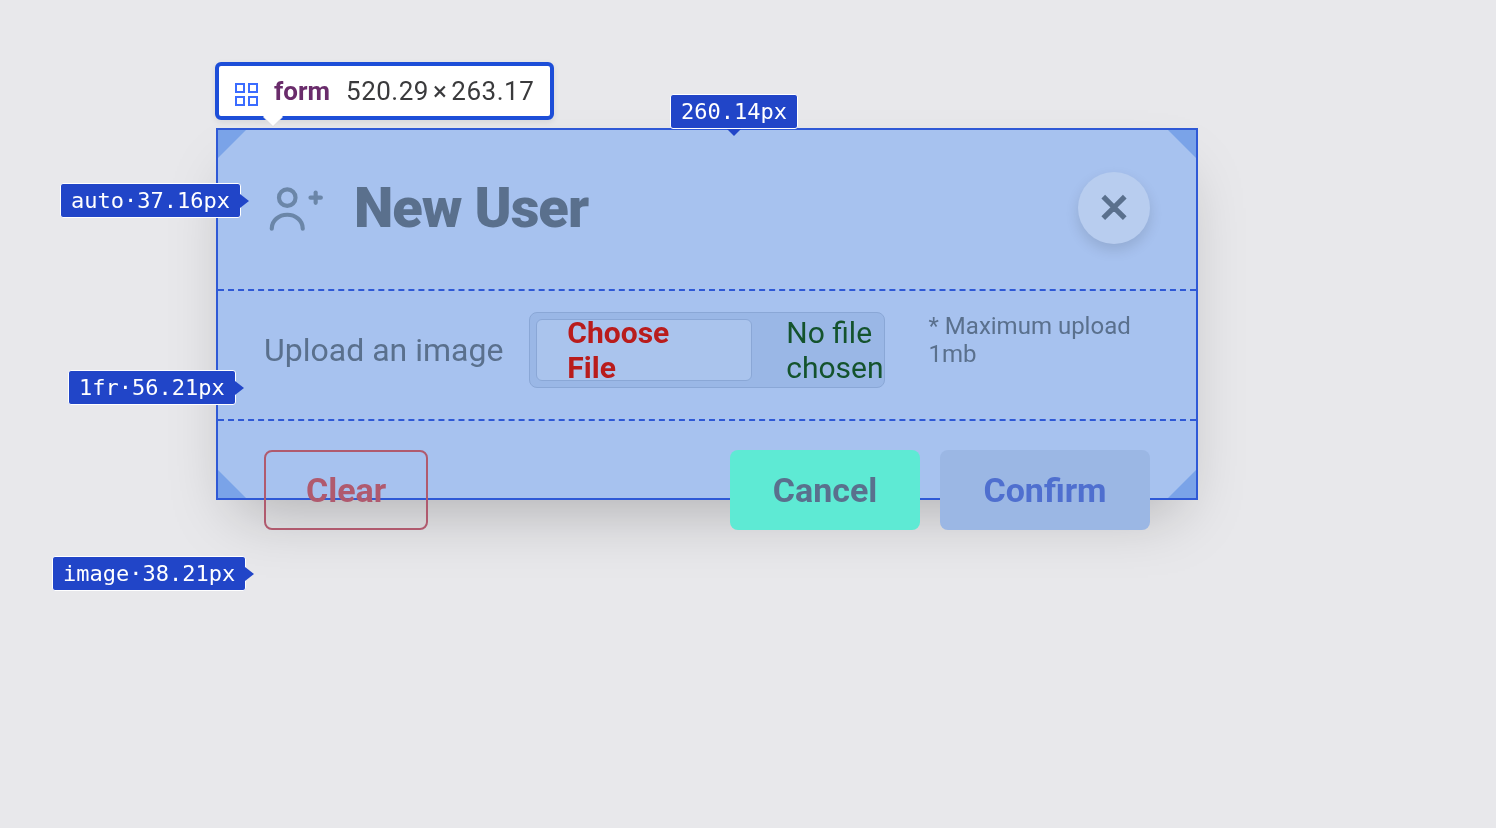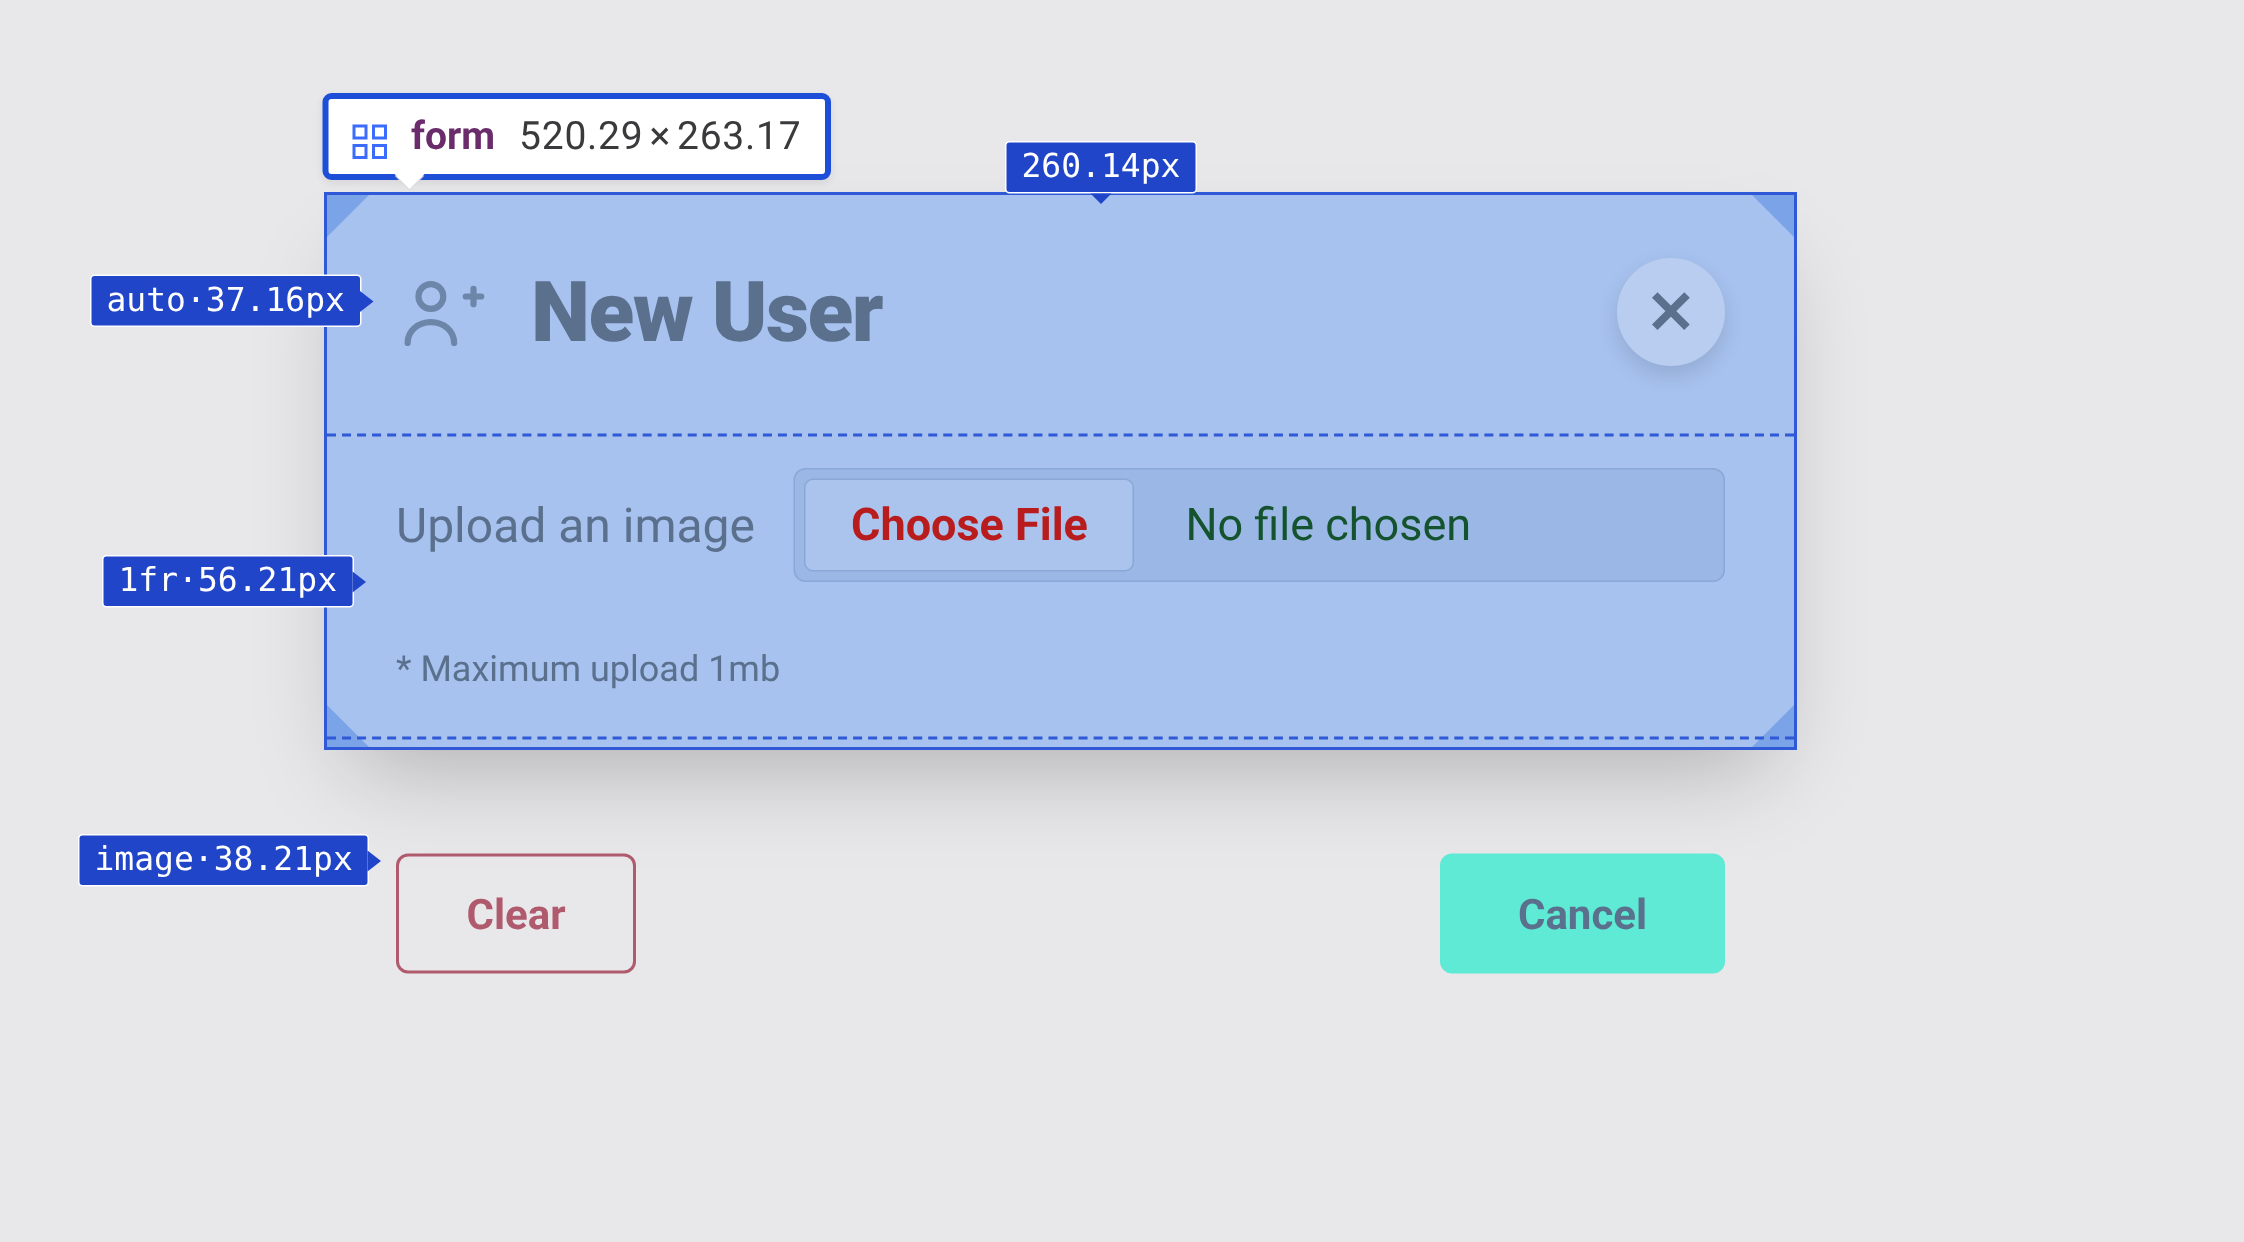--- a/index.html
+++ b/index.html
@@ -118,21 +118,20 @@
     cursor: pointer;
     box-shadow: 0 6px 14px rgba(0,0,0,0.12);
     color: #5a708d;
     font-size: 40px;
     font-weight: 700;
   }
 
   
   .body-row {
     display: flex;
-    flex-direction: column;
     justify-content: center;
     gap: 44px;
     padding: 22px 0 32px 0;
   }
   .upload-line {
     display: flex;
     align-items: center;
     gap: 26px;
   }
   .upload-label {
@@ -184,24 +183,23 @@
     gap: 20px;
   }
   .footer-row .spacer { flex: 1; }
   .btn {
     height: 80px;
     padding: 0 40px;
     border-radius: 8px;
     display: flex;
     align-items: center;
     justify-content: center;
-    font-size: 28px;
+    font-size: 34px;
     font-weight: 700;
     cursor: pointer;
-    margin-top: 47px;
   }
   .btn-clear {
     border: 2px solid #b05a6e;
     color: #b05a6e;
     background: transparent;
     min-width: 160px;
   }
   .btn-cancel {
     background: #5eead4;
     color: #5a708d;
@@ -304,14 +302,15 @@
         <div class="file-status">No file chosen</div>
       </div>
     </div>
     <div class="hint">* Maximum upload 1mb</div>
   </div>
 
   <div class="footer-row">
     <div class="btn btn-clear">Clear</div>
     <div class="spacer"></div>
     <div class="btn btn-cancel">Cancel</div>
+    <div class="btn btn-confirm">Confirm</div>
   </div>
 </div>
 
 </body></html>

